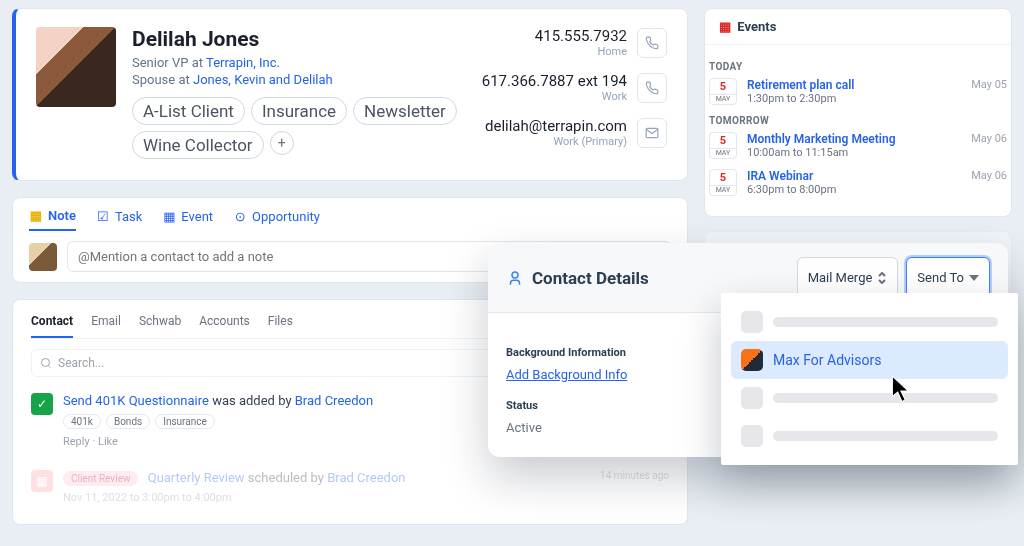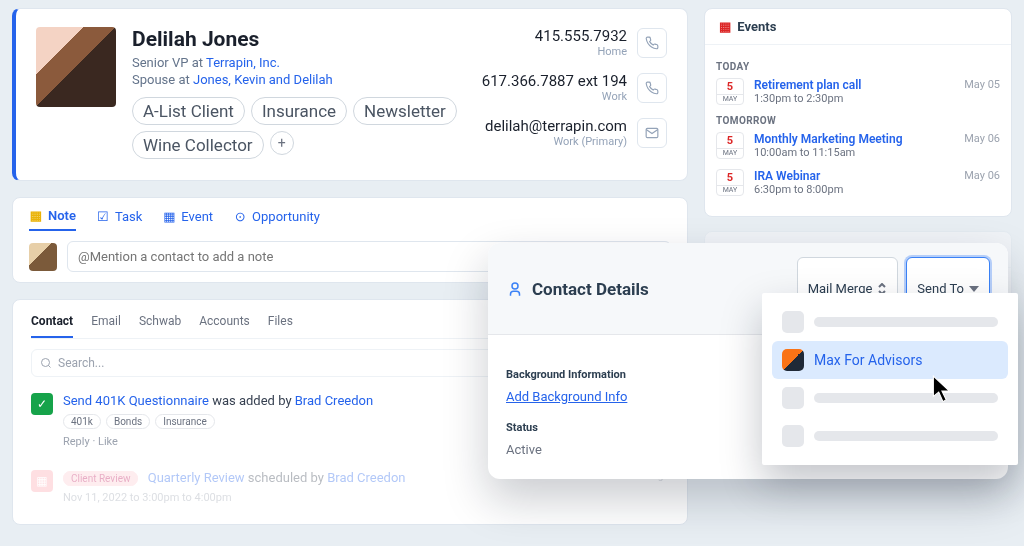--- a/index.html
+++ b/index.html
@@ -50,43 +50,43 @@
   .act-title .link { color: #2563eb; }
   .act-tags { margin-top: 6px; display: flex; gap: 5px; }
   .act-pill { border: 1px solid #e5e7eb; border-radius: 10px; font-size: 10px; padding: 1px 7px; color: #6b7280; }
   .act-pill.pink { background: #fecdd3; border-color: #fecdd3; color: #be185d; }
   .act-meta { font-size: 11px; color: #9ca3af; margin-top: 6px; }
   .act-time { font-size: 10px; color: #9ca3af; }
   .faded { opacity: 0.35; filter: blur(0.3px); }
 
   
   .panel-head { display: flex; align-items: center; gap: 6px; padding: 10px 14px; border-bottom: 1px solid #eef2f6; font-weight: 700; font-size: 13px; }
-  .panel-body { padding: 10px 11px; }
+  .panel-body { padding: 10px 4px; }
   .subhead { font-size: 10px; font-weight: 700; color: #6b7280; letter-spacing: 0.04em; margin: 6px 0; }
   .event-row { display: flex; align-items: flex-start; gap: 10px; margin-bottom: 10px; }
   .date-chip { width: 28px; text-align: center; border: 1px solid #e5e7eb; border-radius: 4px; overflow: hidden; font-size: 9px; line-height: 1; background: #fff; }
   .date-chip .d { color: #dc2626; font-weight: 700; padding: 2px 0; border-bottom: 1px solid #e5e7eb; font-size: 11px; }
   .date-chip .m { color: #6b7280; padding: 1px 0; font-size: 7px; }
   .ev-title { color: #2563eb; font-size: 12px; font-weight: 600; }
   .ev-time { color: #6b7280; font-size: 11px; }
   .ev-date { font-size: 11px; color: #9ca3af; margin-left: auto; }
   .view-all { font-size: 11px; color: #9ca3af; margin-left: auto; }
 
   
   .popover { position: absolute; left: 488px; top: 243px; width: 520px; background: #fff; border-radius: 12px; box-shadow: 0 20px 45px rgba(15,23,42,0.22); overflow: visible; }
   .pop-head { display: flex; align-items: center; gap: 8px; padding: 14px 18px; background: #f6f8fa; border-bottom: 1px solid #e5e7eb; border-radius: 12px 12px 0 0; }
   .pop-head .title { font-size: 17px; font-weight: 700; flex: 1; }
-  .pop-btn { border: 1px solid #d0d7de; border-radius: 6px; padding: 23px 10px; font-size: 13px; display: inline-flex; align-items: center; gap: 5px; background: #fff; }
+  .pop-btn { border: 1px solid #d0d7de; border-radius: 6px; padding: 12px 10px; font-size: 13px; display: inline-flex; align-items: center; gap: 5px; background: #fff; }
   .pop-btn.active { border-color: #3b82f6; box-shadow: 0 0 0 2px rgba(59,130,246,0.35); }
   .pop-body { padding: 16px 18px 22px; }
   .sec-h { font-weight: 700; font-size: 11px; margin-bottom: 8px; margin-top: 17px; }
   .sec-link { color: #2563eb; font-size: 13px; margin-bottom: 16px; display: block; }
   .status-val { color: #6b7280; font-size: 13px; margin-top: 4px; }
 
-  .dropdown { position: absolute; top: 50px; right: -10px; width: 256px; background: #fff; border-radius: 2px; box-shadow: 0 18px 40px rgba(15,23,42,0.25); padding: 10px; }
+  .dropdown { position: absolute; top: 50px; right: -10px; width: 297px; background: #fff; border-radius: 2px; box-shadow: 0 18px 40px rgba(15,23,42,0.25); padding: 10px; }
   .dd-row { display: flex; align-items: center; gap: 10px; padding: 8px 10px; border-radius: 6px; }
   .dd-row.hover { background: #dbeafe; }
   .dd-icon { width: 22px; height: 22px; border-radius: 5px; background: #e5e7eb; flex-shrink: 0; }
   .dd-icon.max { background: linear-gradient(135deg,#f97316 50%,#1f2937 50%); }
   .dd-bar { height: 10px; border-radius: 5px; background: #e5e7eb; flex: 1; }
   .dd-label { color: #2563eb; font-size: 14px; }
   .cursor { position: absolute; width: 22px; height: 30px; pointer-events: none; }
 
   .wf-panel { background: #fff; border: 1px solid #dfe6ee; border-radius: 8px; }
   .part-fade { opacity: 0.35; }

